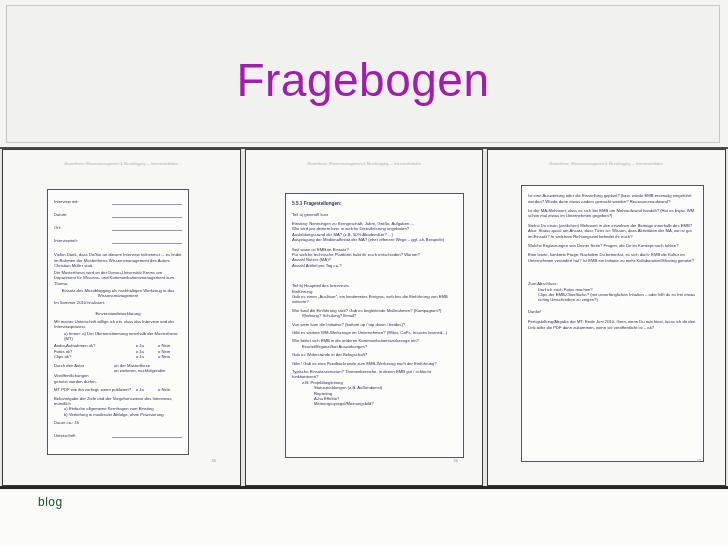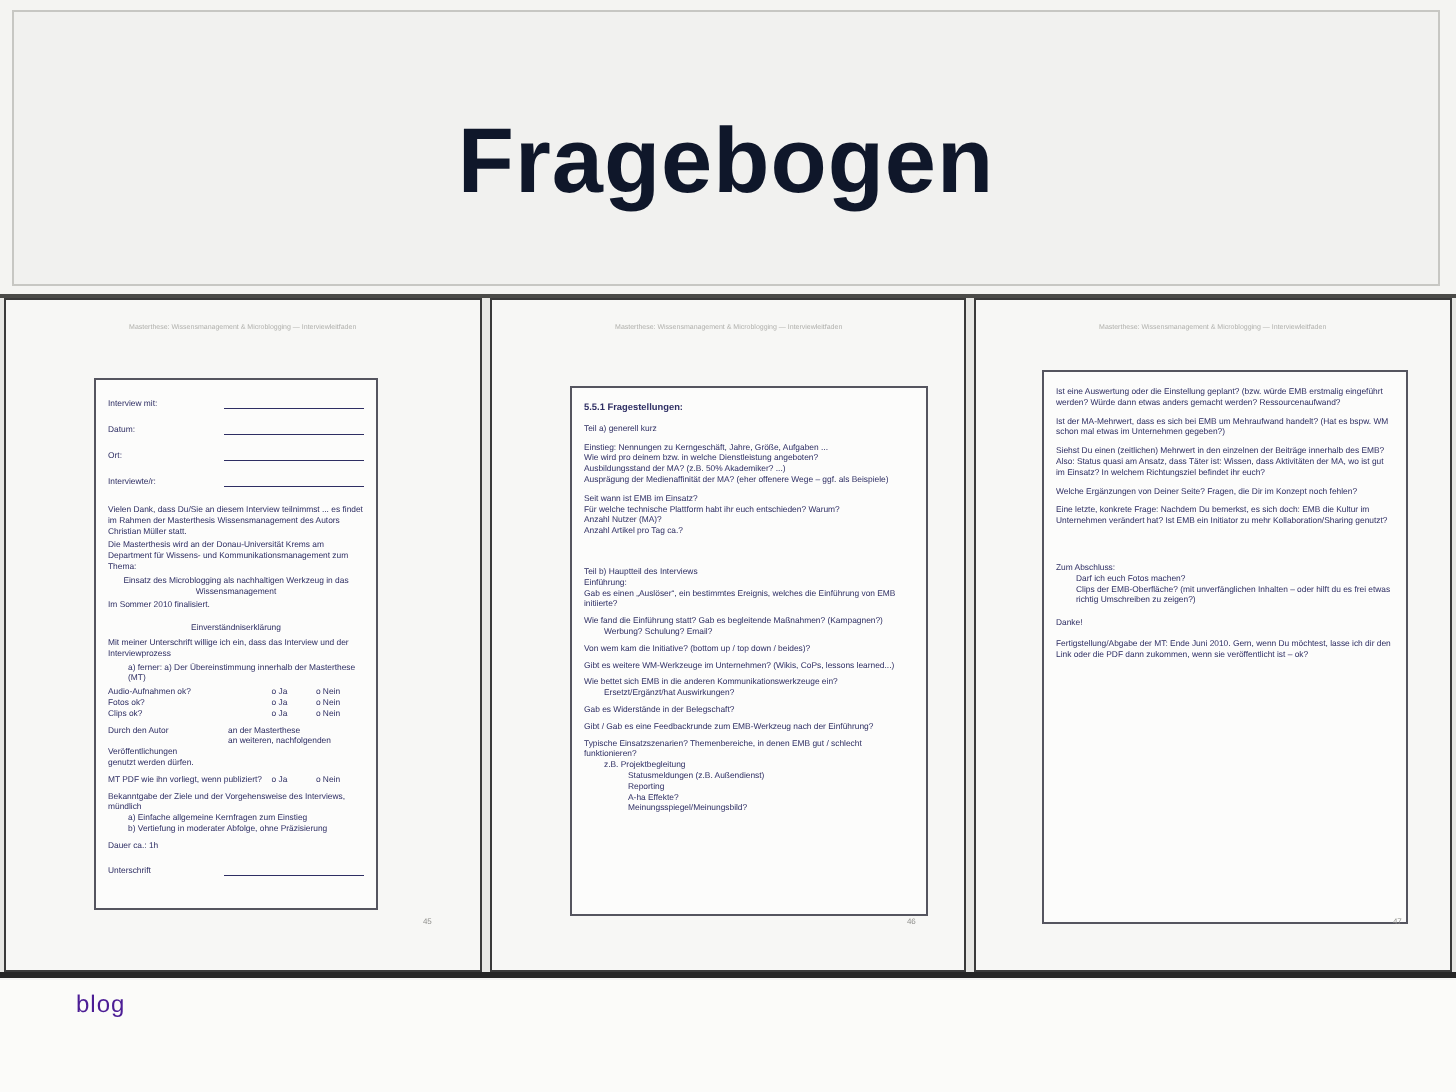--- a/index.html
+++ b/index.html
@@ -8,22 +8,22 @@
     background:#f4f4f2;
     font-family:"Liberation Sans", sans-serif;
   }
   
   .title-box{
     position:absolute;left:6px;top:5px;width:714px;height:138px;
     background:#f1f1ef;border:1px solid #c7c7c3;box-sizing:border-box;
     display:flex;align-items:center;justify-content:center;
   }
   .big-title{
-    font-size:46px;color:#0f172a;letter-spacing:0.5px;margin-top:12px;
-    font-weight:700;
+    font-size:46px;color:#a21caf;letter-spacing:0.5px;margin-top:12px;
+    font-weight:400;
   }
   
   .strip{
     position:absolute;left:0;top:147px;width:728px;height:342px;
     background:#e7e7e4;box-sizing:border-box;
     border-top:2px solid #4a4a48;border-bottom:3px solid #262626;
     display:flex;gap:4px;padding:0 2px;
   }
   .page{
     position:relative;flex:1;height:100%;
@@ -66,21 +66,21 @@
     position:absolute;right:24px;bottom:22px;font-size:8px;color:#8f8f8c;
     transform:scale(.5);transform-origin:right bottom;
   }
   
   .footer{
     position:absolute;left:0;top:490px;width:728px;height:56px;
     background:#fbfbf9;
   }
   .blog-label{
     position:absolute;left:38px;top:5px;
-    font-size:12px;color:#4c1d95;letter-spacing:0.5px;
+    font-size:12px;color:#14532d;letter-spacing:0.5px;
   }
 </style>
 </head>
 <body>
 
 <div class="title-box">
   <div class="big-title">Fragebogen</div>
 </div>
 
 <div class="strip">

